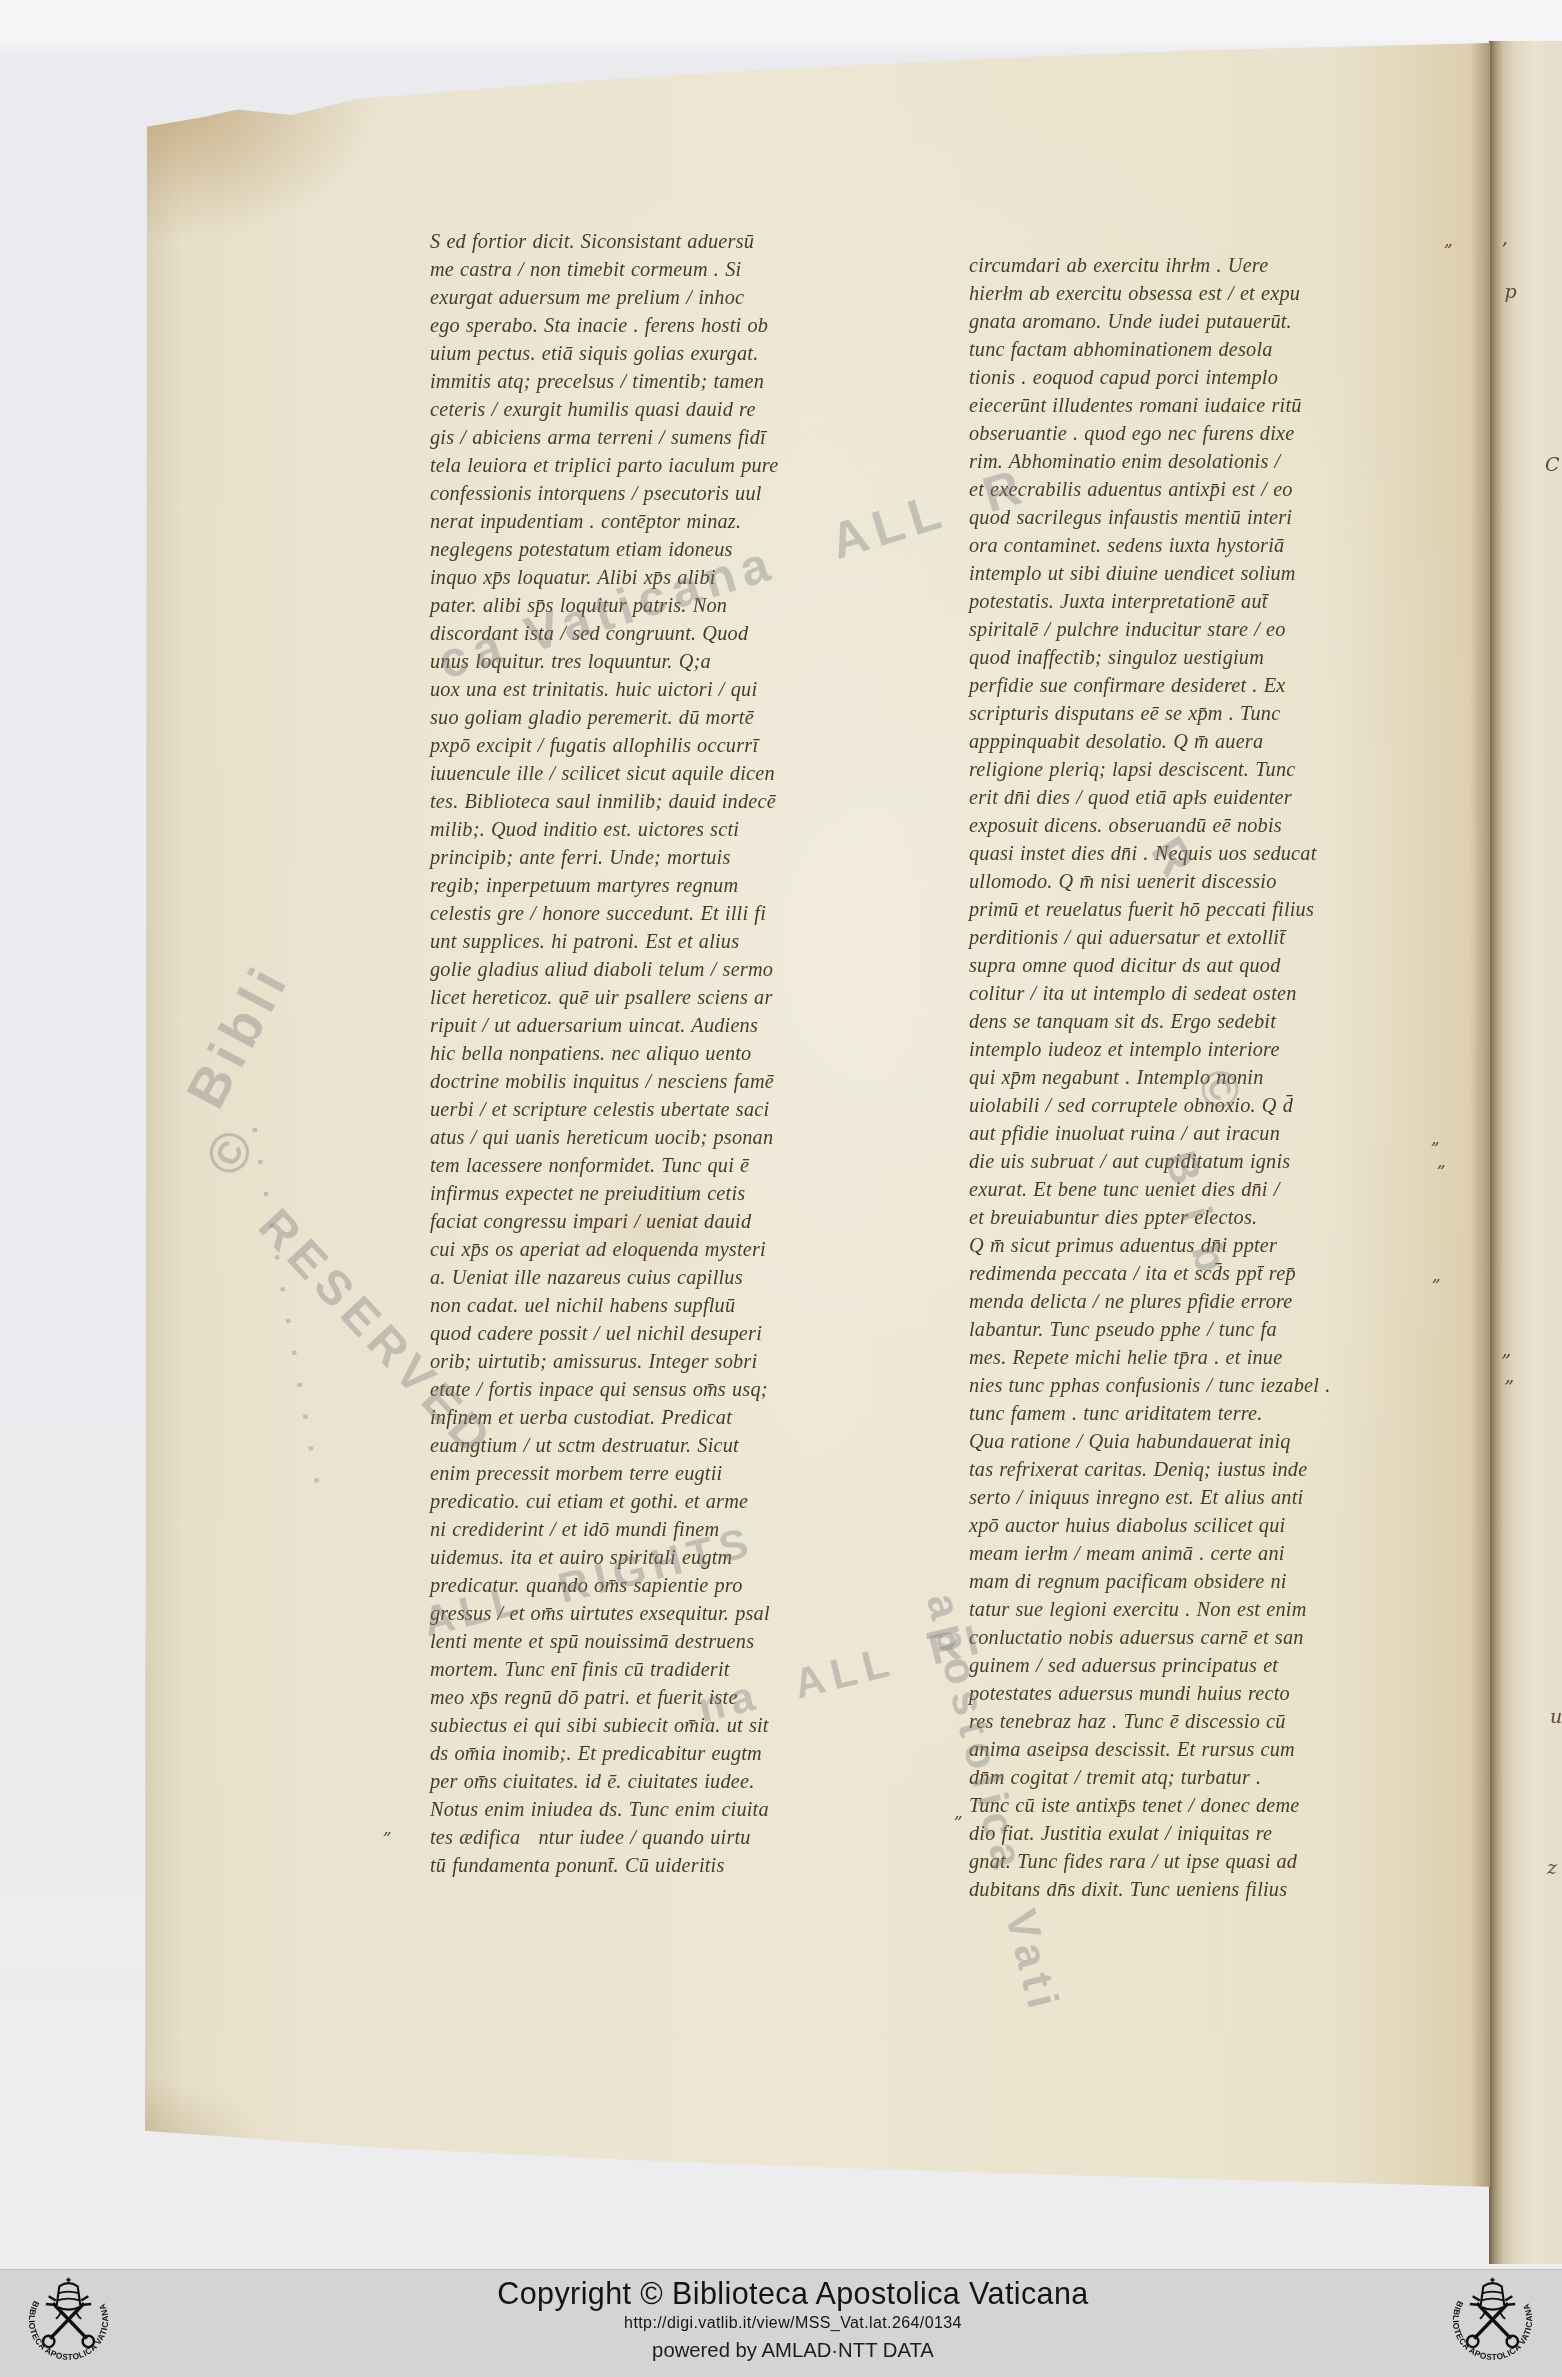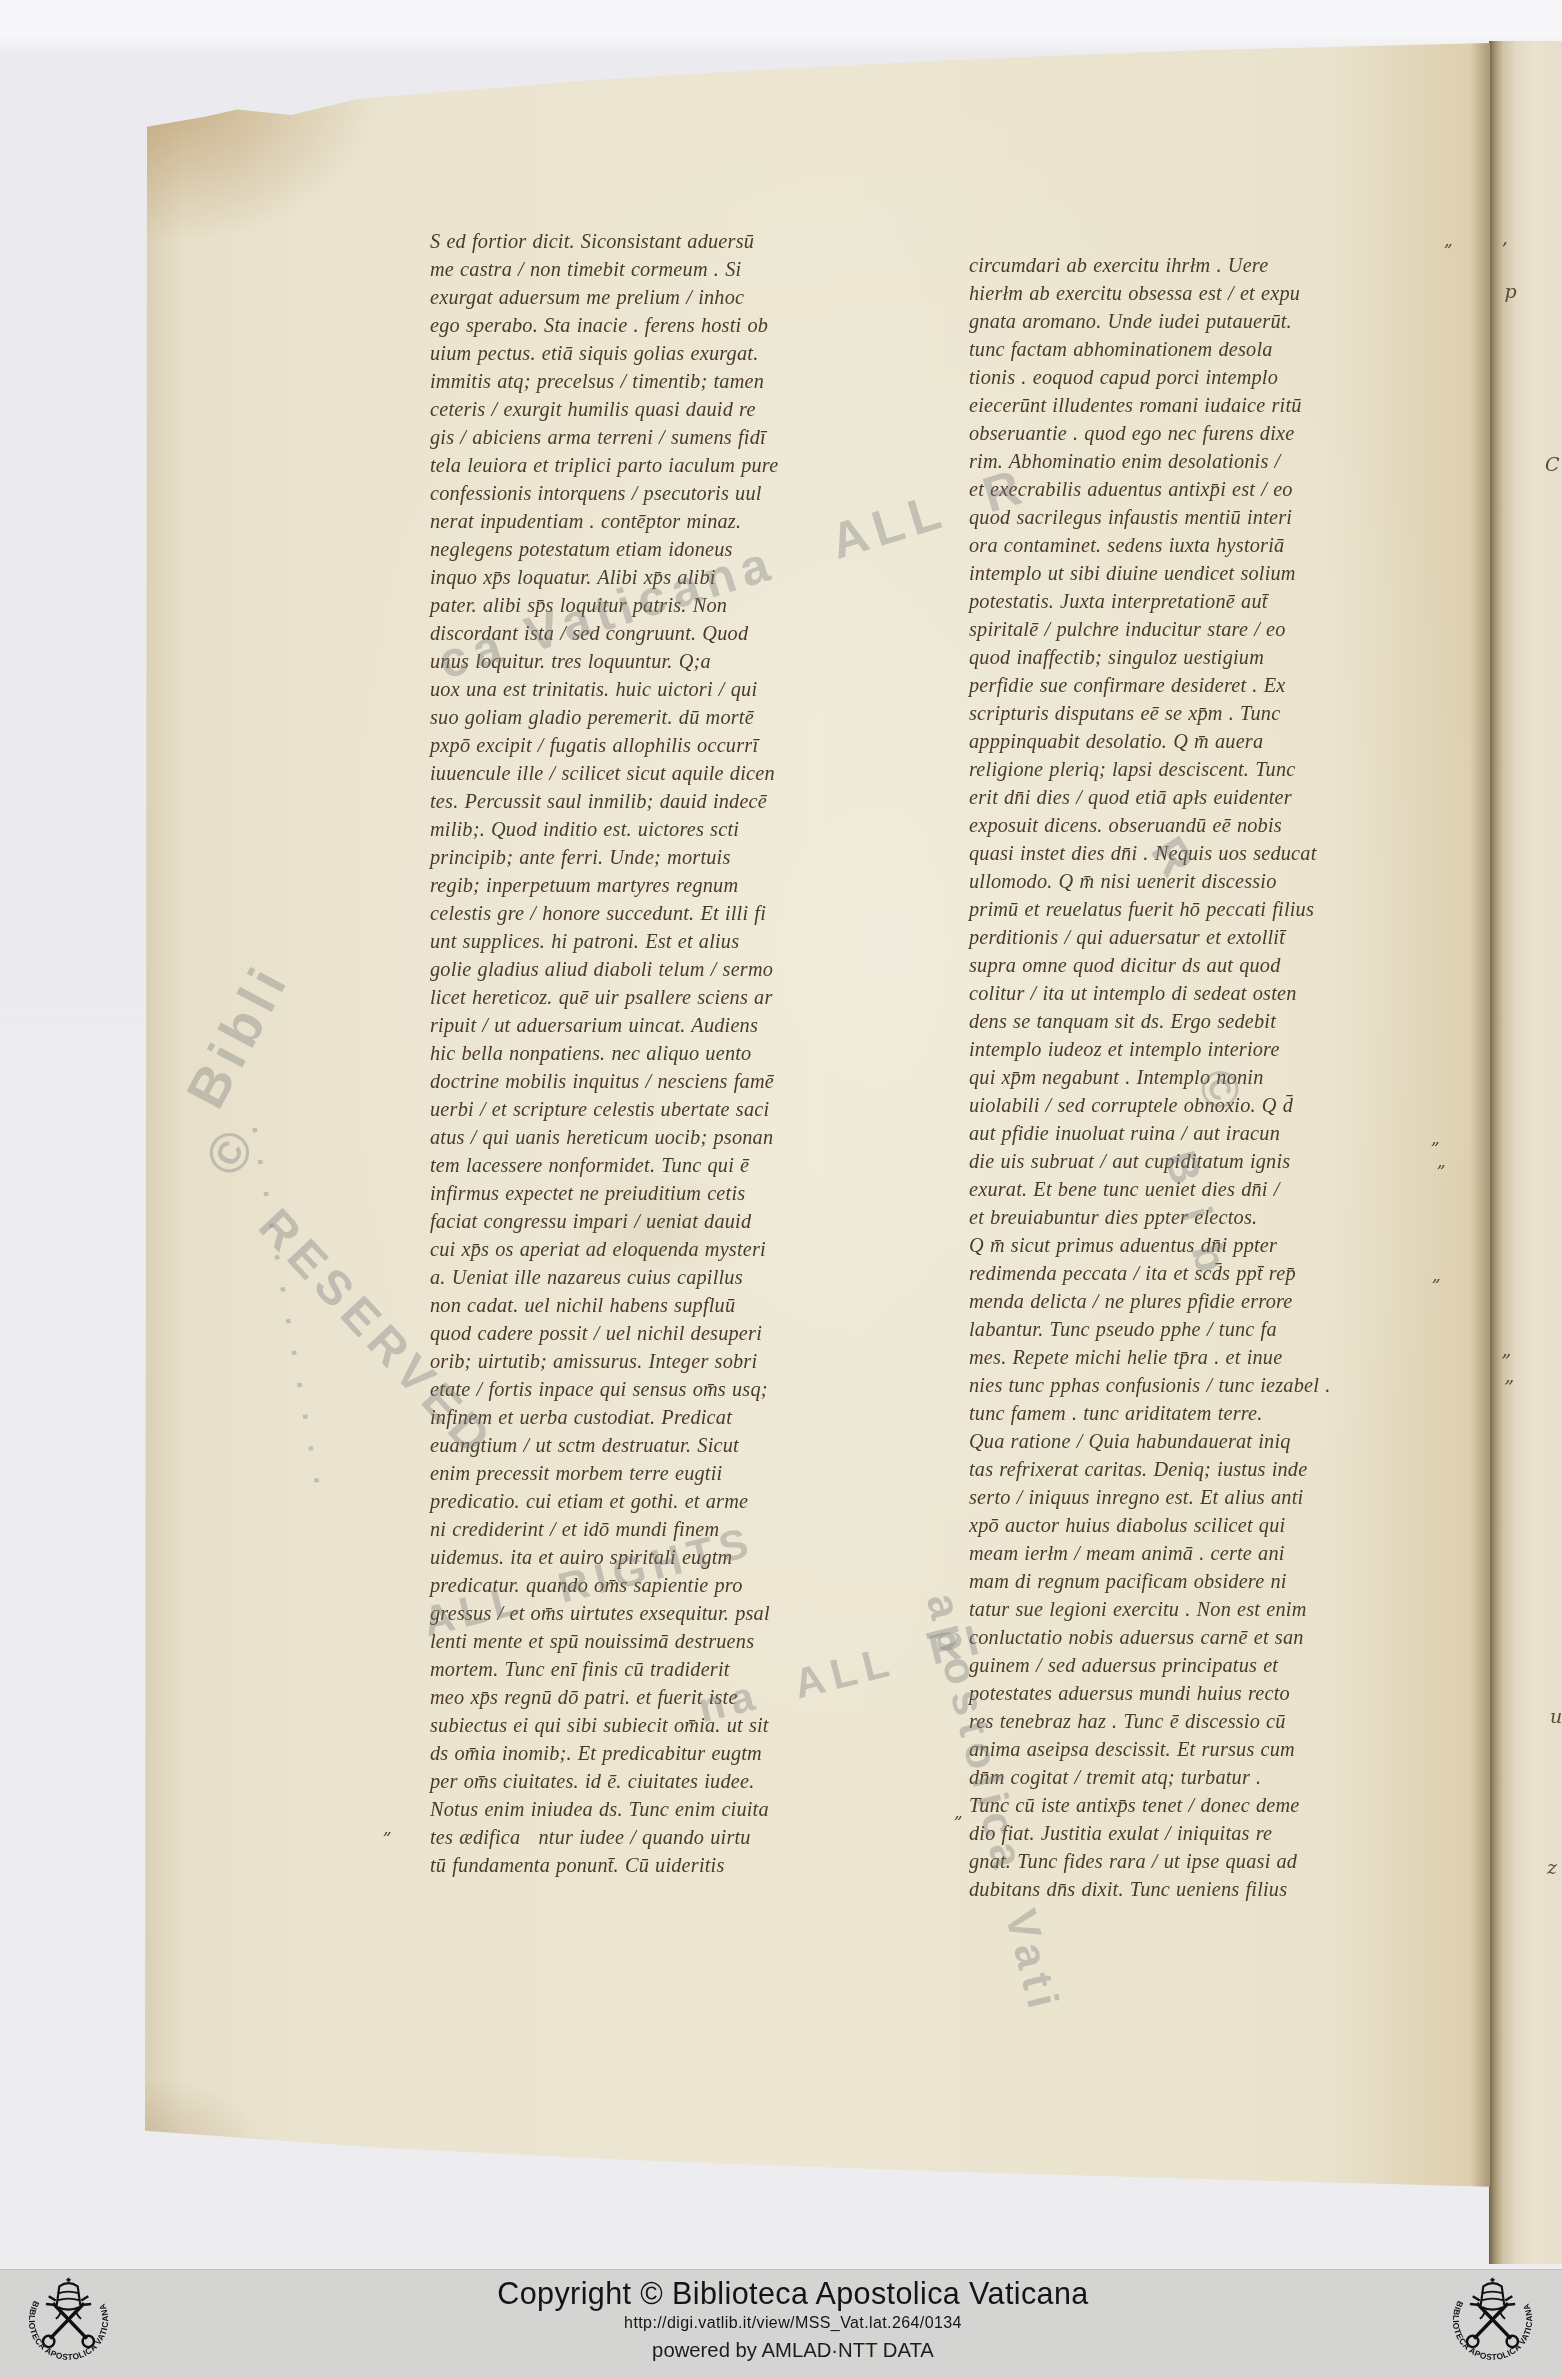--- a/index.html
+++ b/index.html
@@ -87,21 +87,21 @@
         <div class="ms-line">nerat inpudentiam . contēptor minaz.</div>
         <div class="ms-line">neglegens potestatum etiam idoneus</div>
         <div class="ms-line">inquo xp̄s loquatur. Alibi xp̄s alibi</div>
         <div class="ms-line">pater. alibi sp̄s loquitur patris. Non</div>
         <div class="ms-line">discordant ista / sed congruunt. Quod</div>
         <div class="ms-line">unus loquitur. tres loquuntur. Q;a</div>
         <div class="ms-line">uox una est trinitatis. huic uictori / qui</div>
         <div class="ms-line">suo goliam gladio peremerit. dū mortē</div>
         <div class="ms-line">pxpō excipit / fugatis allophilis occurrī</div>
         <div class="ms-line">iuuencule ille / scilicet sicut aquile dicen</div>
-        <div class="ms-line">tes. Percussit saul inmilib; dauid indecē</div>
+        <div class="ms-line">tes. Biblioteca saul inmilib; dauid indecē</div>
         <div class="ms-line">milib;. Quod inditio est. uictores scti</div>
         <div class="ms-line">principib; ante ferri. Unde; mortuis</div>
         <div class="ms-line">regib; inperpetuum martyres regnum</div>
         <div class="ms-line">celestis gre / honore succedunt. Et illi fi</div>
         <div class="ms-line">unt supplices. hi patroni. Est et alius</div>
         <div class="ms-line">golie gladius aliud diaboli telum / sermo</div>
         <div class="ms-line">licet hereticoz. quē uir psallere sciens ar</div>
         <div class="ms-line">ripuit / ut aduersarium uincat. Audiens</div>
         <div class="ms-line">hic bella nonpatiens. nec aliquo uento</div>
         <div class="ms-line">doctrine mobilis inquitus / nesciens famē</div>

